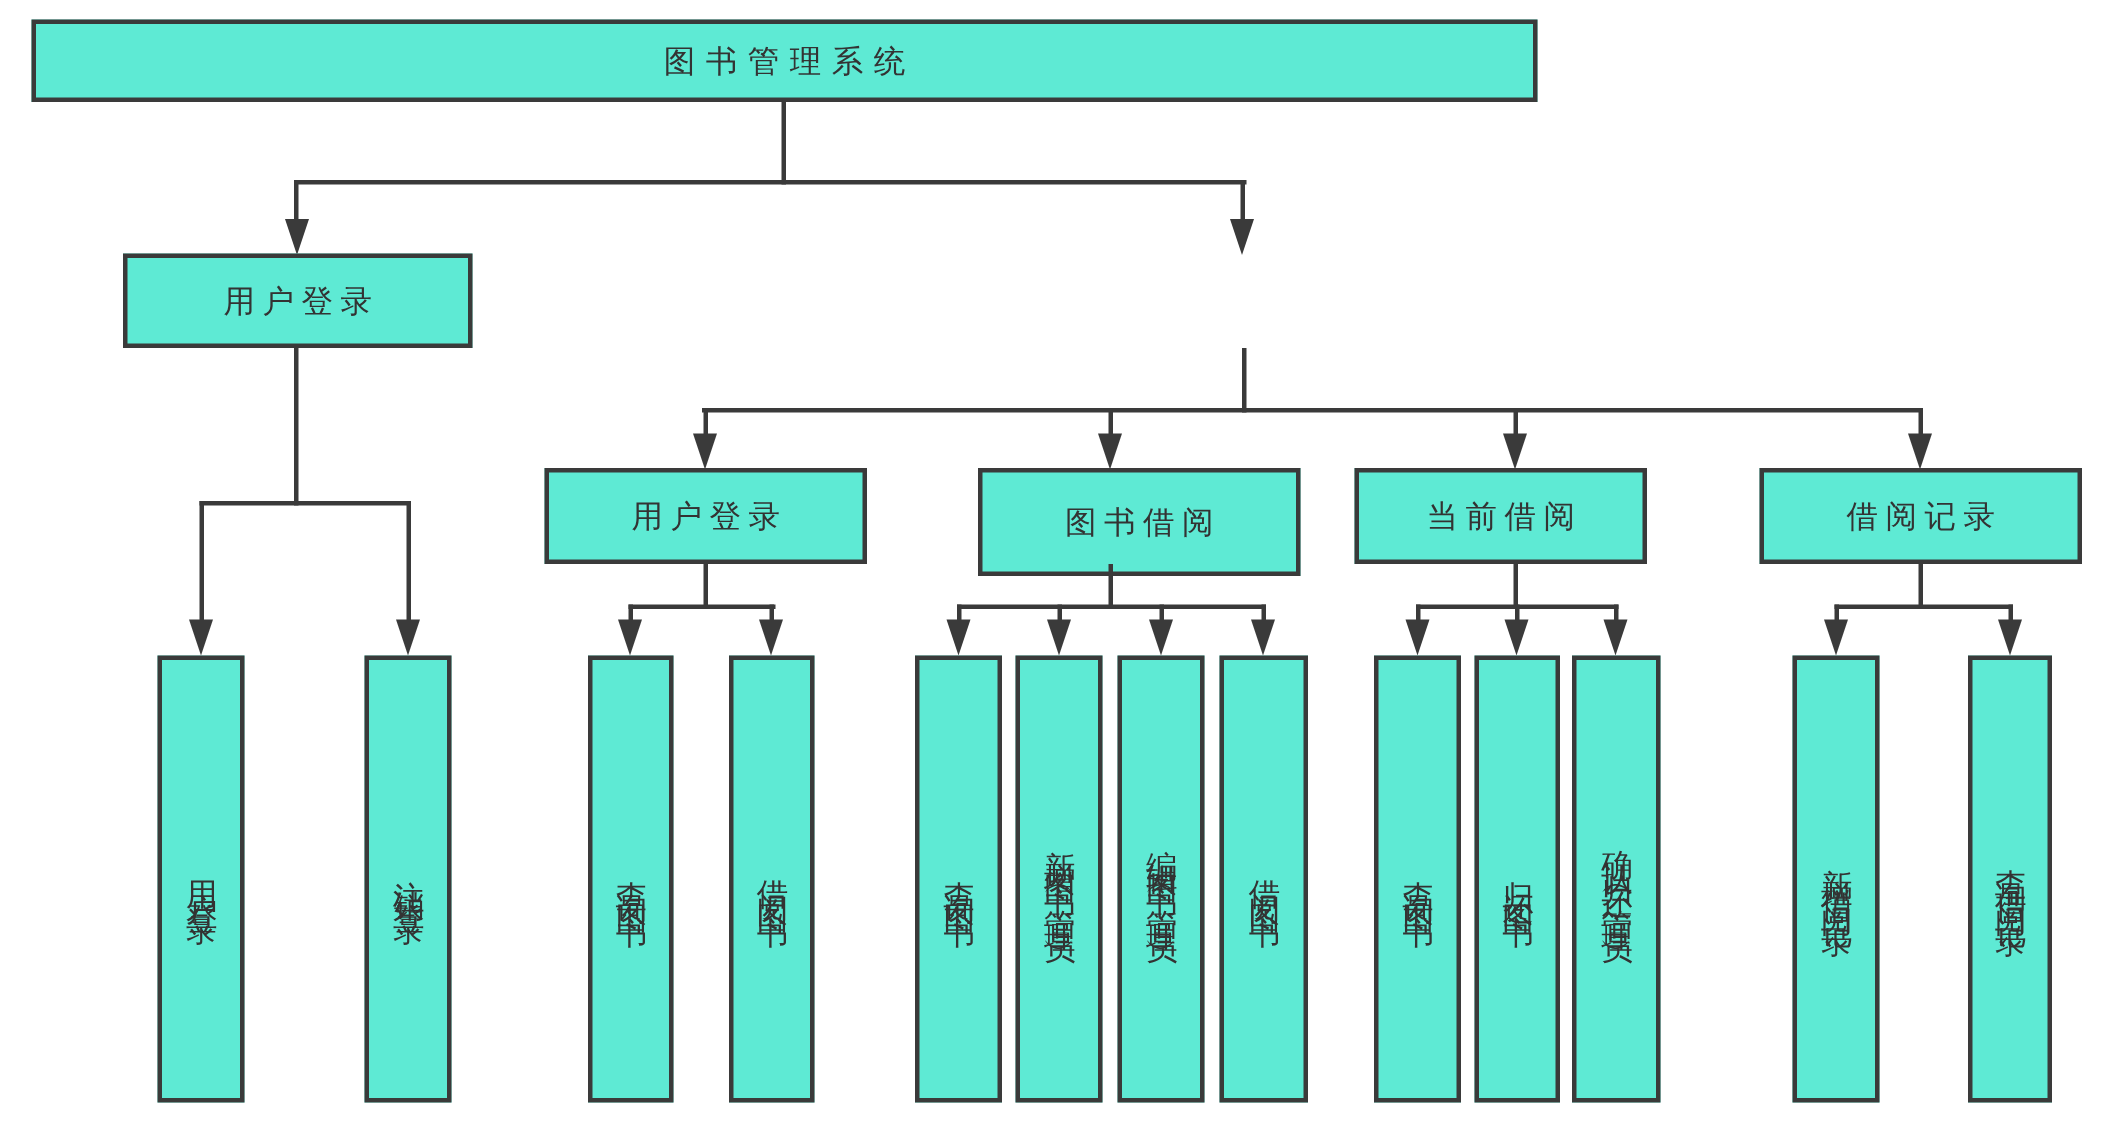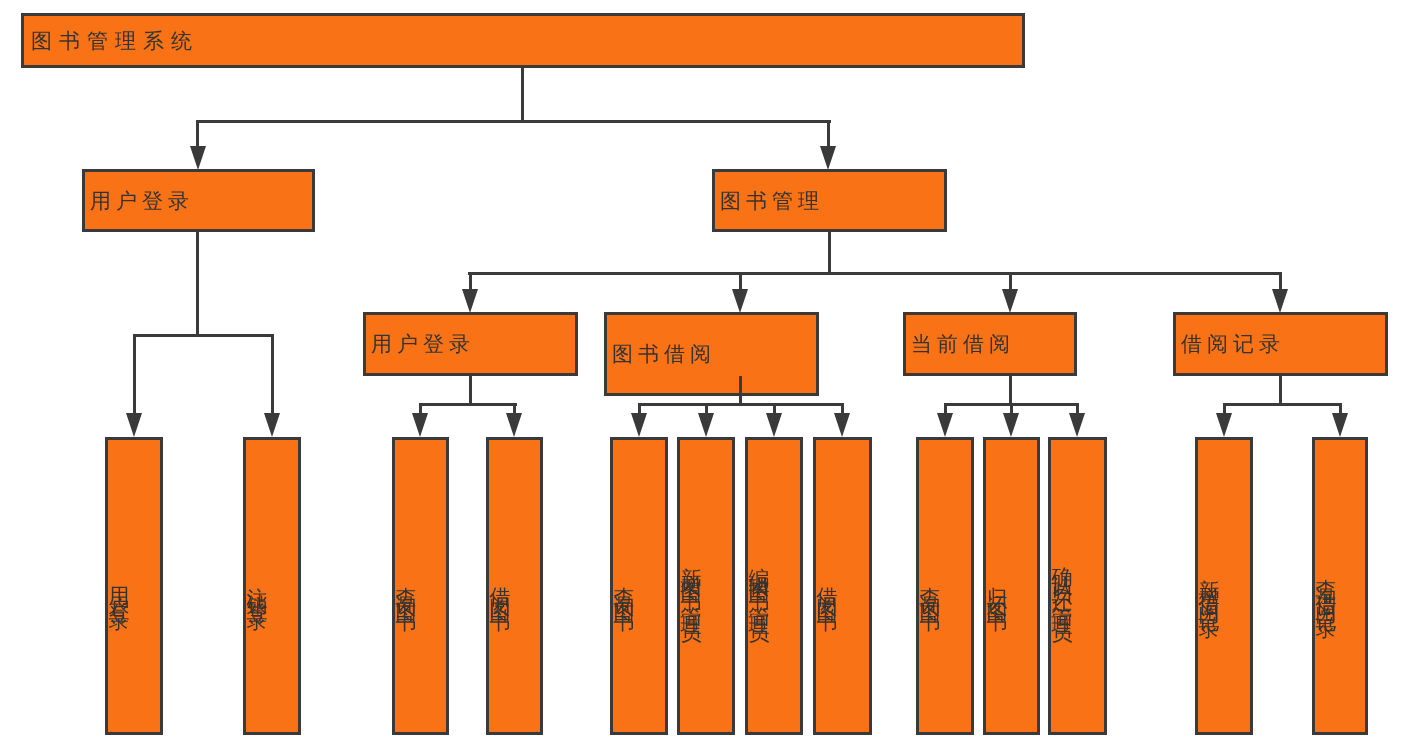--- a/index.html
+++ b/index.html
@@ -7,21 +7,21 @@
     --text:#333333;
     --wm:#ababab;
   }
   html,body{margin:0;padding:0;background:#ffffff;}
   body{font-family:"DejaVu Sans","Liberation Sans",sans-serif;}
   .canvas{
     position:relative;width:1405px;height:747px;background:#ffffff;overflow:hidden;
   }
   .box{
     position:absolute;box-sizing:border-box;border:3px solid var(--line);
-    background:#f97316;display:flex;align-items:center;justify-content:flex-start;
+    background:#5eead4;display:flex;align-items:center;justify-content:center;
     color:var(--text);
   }
   .hlabel{font-size:21px;letter-spacing:5px;text-indent:5px;white-space:nowrap;color:var(--text);}
   .root-label{font-size:21px;letter-spacing:7px;text-indent:7px;}
   .leaf .vtext{
     writing-mode:vertical-rl;text-orientation:mixed;
     font-size:21px;letter-spacing:8px;line-height:1;color:var(--text);white-space:nowrap;
   }
   .v{position:absolute;width:3px;background:var(--line);}
   .h{position:absolute;height:3px;background:var(--line);}
@@ -47,23 +47,20 @@
   <div class="v" style="left:521px;top:68px;height:55px;"></div>
   <div class="h" style="left:196px;top:120px;width:635px;"></div>
   <div class="v" style="left:196px;top:120px;height:28px;"></div>
   <div class="arr" style="left:190px;top:146px;"></div>
   <div class="v" style="left:827px;top:120px;height:28px;"></div>
   <div class="arr" style="left:820px;top:146px;"></div>
 
   <div class="box" style="left:82px;top:169px;width:233px;height:63px;">
     <span class="hlabel">用户登录</span>
   </div>
-  <div class="box" style="left:712px;top:169px;width:235px;height:63px;">
-    <span class="hlabel">图书管理</span>
-  </div>
 
   <div class="v" style="left:196px;top:232px;height:105px;"></div>
   <div class="h" style="left:133px;top:334px;width:141px;"></div>
   <div class="v" style="left:133px;top:334px;height:80px;"></div>
   <div class="arr" style="left:126px;top:413px;"></div>
   <div class="v" style="left:271px;top:334px;height:80px;"></div>
   <div class="arr" style="left:264px;top:413px;"></div>
 
   <div class="v" style="left:828px;top:232px;height:43px;"></div>
   <div class="h" style="left:468px;top:272px;width:814px;"></div>
@@ -72,24 +69,24 @@
   <div class="v" style="left:739px;top:272px;height:19px;"></div>
   <div class="arr" style="left:732px;top:289px;"></div>
   <div class="v" style="left:1009px;top:272px;height:19px;"></div>
   <div class="arr" style="left:1002px;top:289px;"></div>
   <div class="v" style="left:1279px;top:272px;height:19px;"></div>
   <div class="arr" style="left:1272px;top:289px;"></div>
 
   <div class="box" style="left:363px;top:312px;width:215px;height:64px;">
     <span class="hlabel">用户登录</span>
   </div>
-  <div class="box" style="left:604px;top:312px;width:215px;height:84px;">
+  <div class="box" style="left:652px;top:312px;width:215px;height:72px;">
     <span class="hlabel">图书借阅</span>
   </div>
-  <div class="box" style="left:903px;top:312px;width:174px;height:64px;">
+  <div class="box" style="left:903px;top:312px;width:195px;height:64px;">
     <span class="hlabel">当前借阅</span>
   </div>
   <div class="box" style="left:1173px;top:312px;width:215px;height:64px;">
     <span class="hlabel">借阅记录</span>
   </div>
 
   <div class="v" style="left:469px;top:376px;height:30px;"></div>
   <div class="h" style="left:419px;top:403px;width:98px;"></div>
   <div class="v" style="left:419px;top:403px;height:14px;"></div>
   <div class="arr" style="left:412px;top:413px;"></div>

